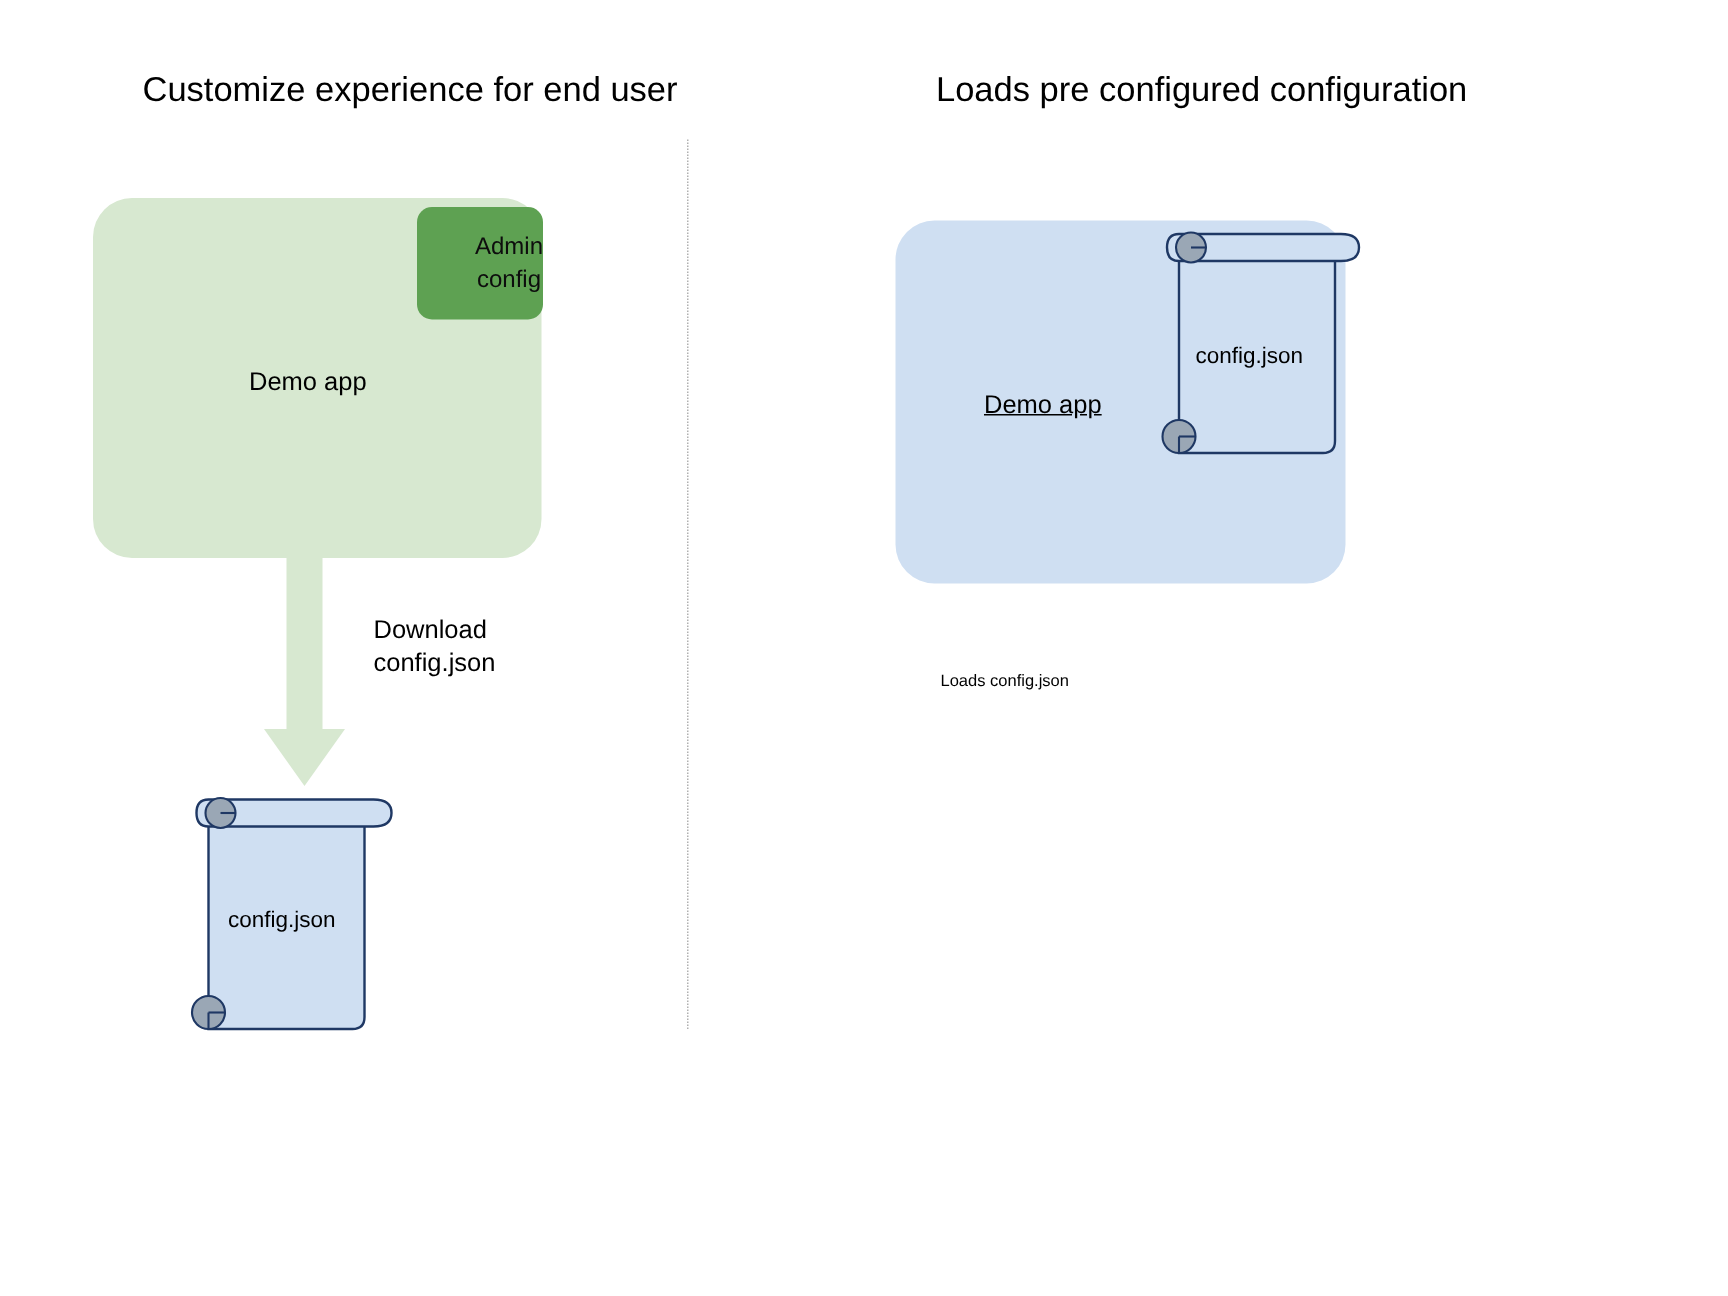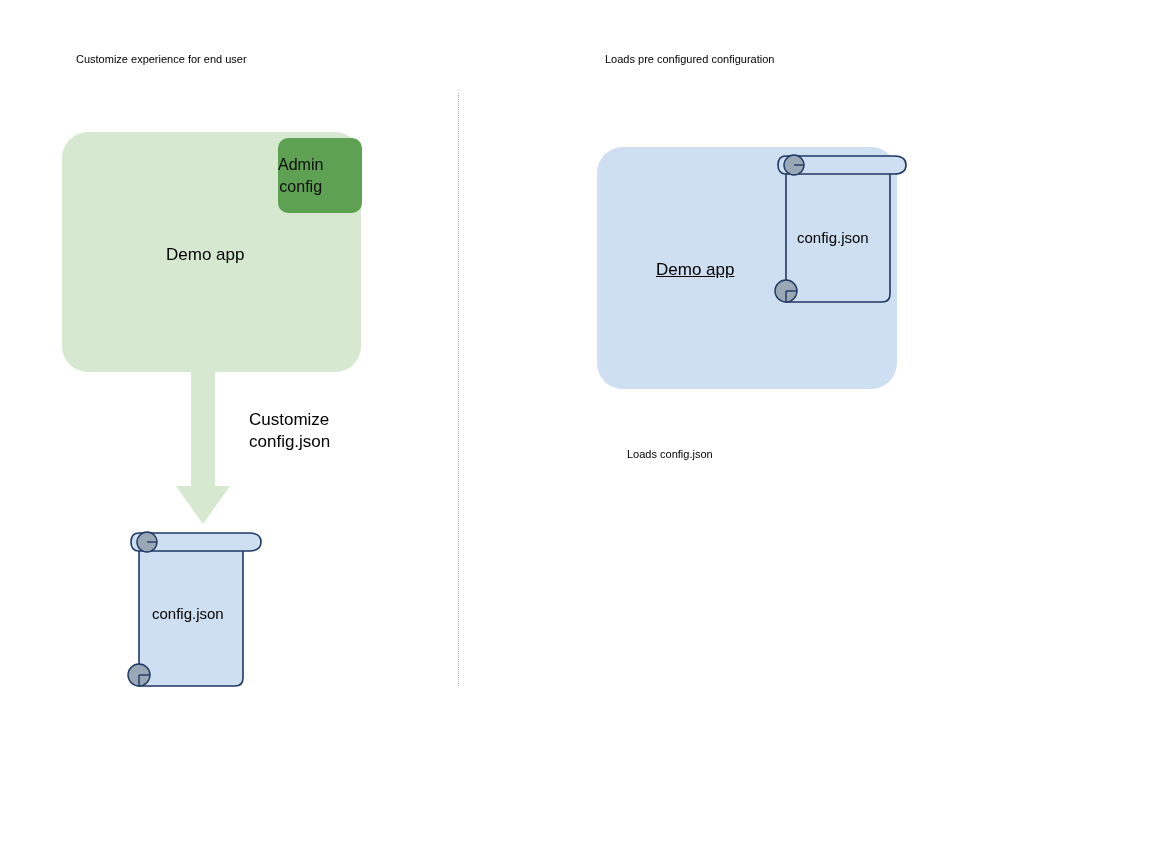--- a/index.html
+++ b/index.html
@@ -17,24 +17,25 @@
   }
 
   .canvas {
     position: absolute;
     inset: 0;
   }
 
   
   .heading {
     position: absolute;
-    font-size: 11px;
+    font-size: 23px;
     line-height: 20px;
     color: #000000;
     white-space: nowrap;
+    margin-left: 19px;
   }
   #heading-left  { left: 76px;  top: 49px; }
   #heading-right { left: 605px; top: 49px; }
 
   
   #divider {
     position: absolute;
     left: 458px;
     top: 93px;
     width: 0;
@@ -74,21 +75,21 @@
   #admin-panel-box {
     position: absolute;
     left: 278px;
     top: 138px;
     width: 84px;
     height: 75px;
     background: #5ea152;
     border-radius: 10px;
     display: flex;
     align-items: center;
-    justify-content: flex-start;
+    justify-content: flex-end;
   }
   #admin-panel-label {
     font-size: 16px;
     line-height: 22px;
     text-align: center;
     color: #0d0d0d;
   }
 
   
   #download-arrow {
@@ -155,21 +156,21 @@
     <span id="admin-panel-label">
       <span><div>Admin</div><div>config</div></span>
     </span>
   </div>
 
   <svg id="download-arrow" viewBox="0 0 60 160">
     <path d="M 17 0 L 41 0 L 41 118 L 56 118 L 29 156 L 2 118 L 17 118 Z" fill="#d7e8d0"></path>
   </svg>
 
   <div id="download-arrow-label">
-    <div>Customize</div>
+    <div>Download</div>
     <div>config.json</div>
   </div>
 
   <svg class="scroll-doc" id="config-doc-left" viewBox="0 0 150 168">
 
     <path d="M 21 21 L 125 21 L 125 152 Q 125 160 117 160 L 21 160 Z" fill="#cfdff2" stroke="#1f3864" stroke-width="1.6"></path>
 
     <path d="M 21 7 L 131 7 Q 143 7 143 16 Q 143 25 131 25 L 21 25 Q 13 25 13 16 Q 13 7 21 7 Z" fill="#cfdff2" stroke="#1f3864" stroke-width="1.6"></path>
 
     <path d="M 29 16 m -10 0 a 10 10 0 1 0 20 0 a 10 10 0 1 0 -20 0" fill="#9aa7b5" stroke="#1f3864" stroke-width="1.4"></path>

